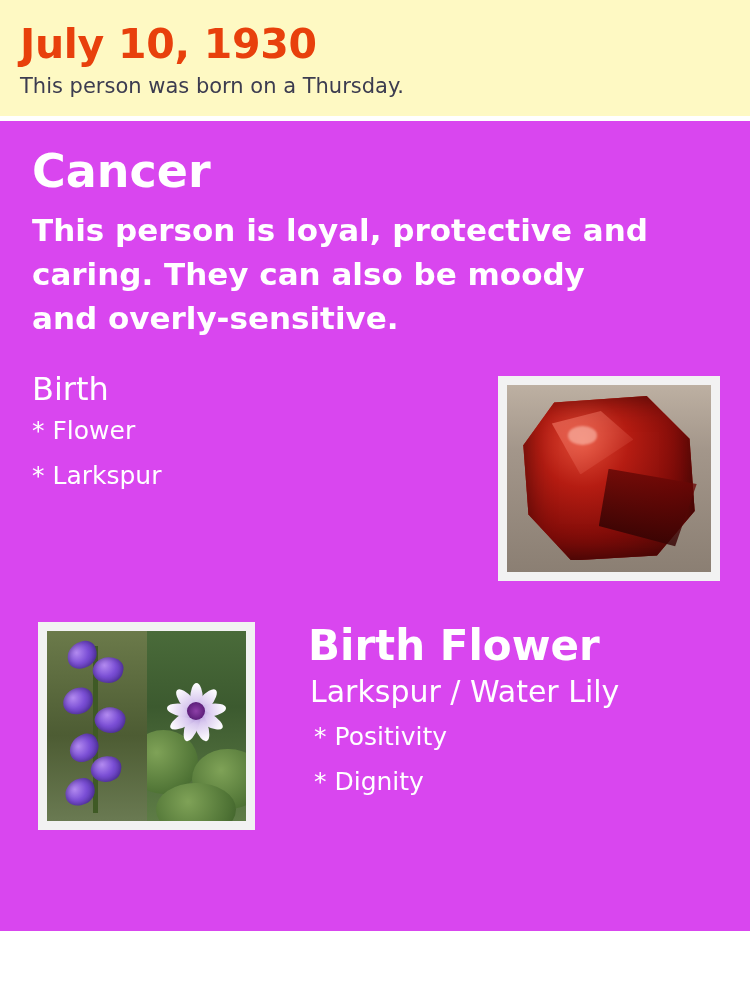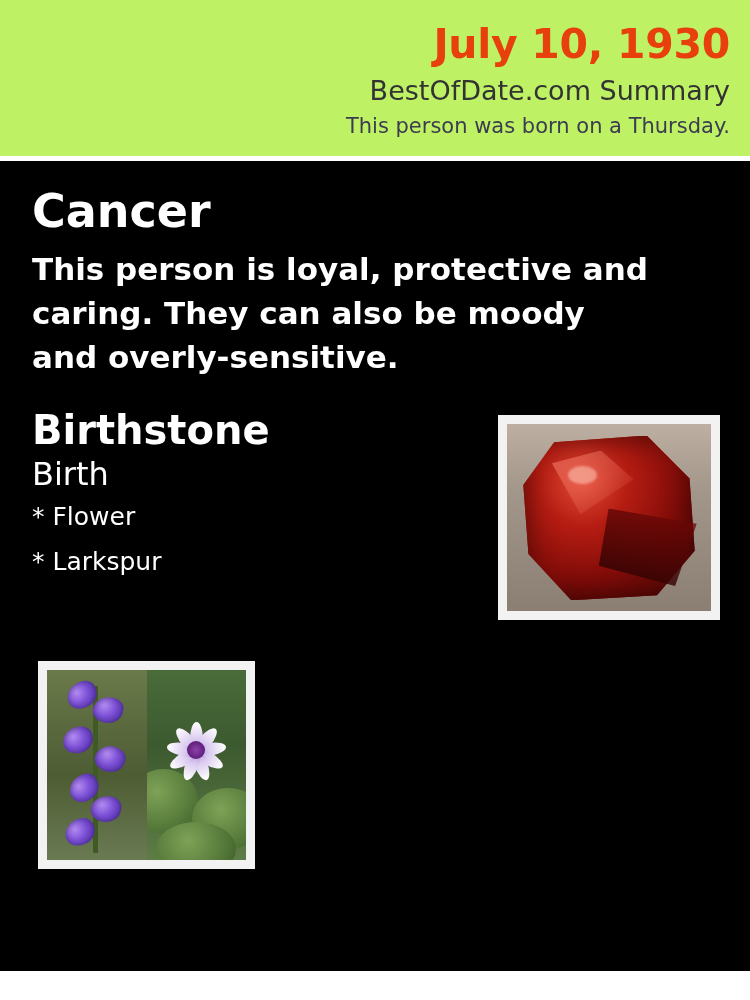--- a/index.html
+++ b/index.html
@@ -14,23 +14,23 @@
   #page {
     position: relative;
     width: 750px;
     height: 1000px;
     overflow: hidden;
     background: #ffffff;
   }
 
   
   .header {
-    background: #bef264;
+    background: #fef9c3;
     padding: 22px 20px 18px 20px;
-    text-align: right;
+    text-align: left;
   }
   .header-date {
     color: #e8400c;
     font-size: 41px;
     font-weight: bold;
     line-height: 1.08;
     letter-spacing: -0.3px;
   }
   .header-sub {
     color: #333333;
@@ -45,21 +45,21 @@
     line-height: 1.1;
   }
   .header-rule {
     height: 5px;
     background: #ffffff;
     width: 100%;
   }
 
   
   .panel {
-    background: #000000;
+    background: #d946ef;
     padding: 26px 30px 20px 30px;
     min-height: 810px;
     position: relative;
   }
 
   .sign-title {
     color: #ffffff;
     font-size: 46px;
     font-weight: bold;
     line-height: 1.05;
@@ -278,33 +278,31 @@
     margin: 0 0 20px 34px;
   }
 </style>
 </head>
 <body>
 
 <div id="page">
 
   <div class="header">
     <div class="header-date">July 10, 1930</div>
-    <div class="header-sub">BestOfDate.com Summary</div>
     <div class="header-note">This person was born on a Thursday.</div>
   </div>
   <div class="header-rule"></div>
 
   <div class="panel">
 
     <div class="sign-title">Cancer</div>
     <div class="sign-desc">This person is loyal, protective and caring. They can also be moody and overly-sensitive.</div>
 
     <div class="stone-row">
       <div class="stone-text">
-        <div class="block-title">Birthstone</div>
         <div class="block-value">Birth</div>
         <div class="bullet">* Flower</div>
         <div class="bullet">* Larkspur</div>
       </div>
       <div class="stone-frame">
         <div class="stone-img">
           <div class="bg"></div>
           <div class="gem"></div>
           <div class="facet1"></div>
           <div class="facet2"></div>
@@ -338,16 +336,22 @@
               <div class="petal" style="transform:rotate(160deg)"></div>
               <div class="petal" style="transform:rotate(200deg)"></div>
               <div class="petal" style="transform:rotate(240deg)"></div>
               <div class="petal" style="transform:rotate(280deg)"></div>
               <div class="petal" style="transform:rotate(320deg)"></div>
               <div class="core"></div>
             </div>
           </div>
         </div>
       </div>
+      <div class="flower-text">
+        <div class="flower-title">Birth Flower</div>
+        <div class="flower-value">Larkspur / Water Lily</div>
+        <div class="flower-bullet">* Positivity</div>
+        <div class="flower-bullet">* Dignity</div>
+      </div>
     </div>
 
   </div>
 </div>
 
 </body></html>

